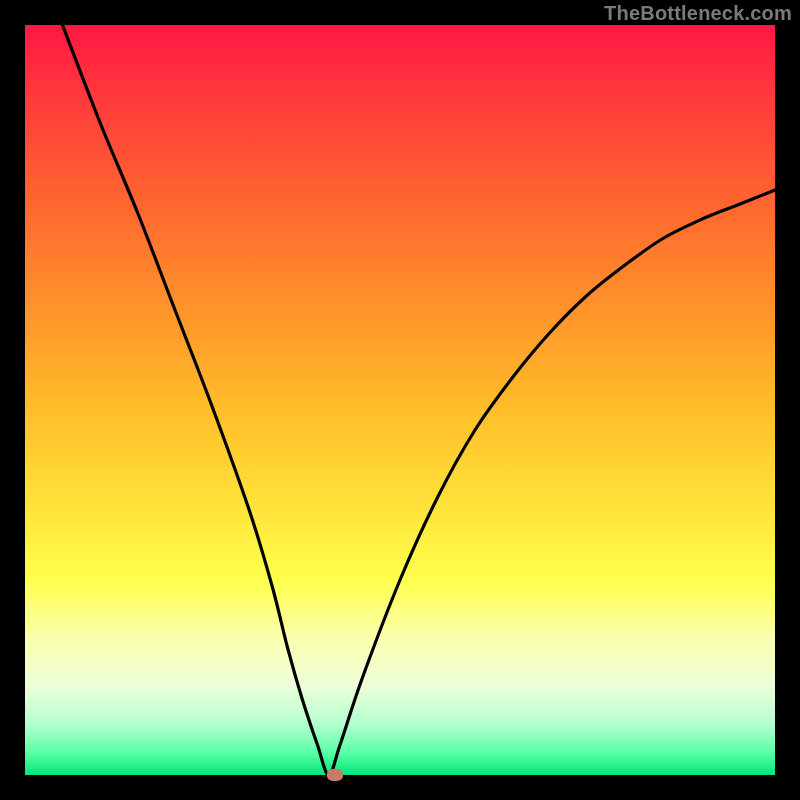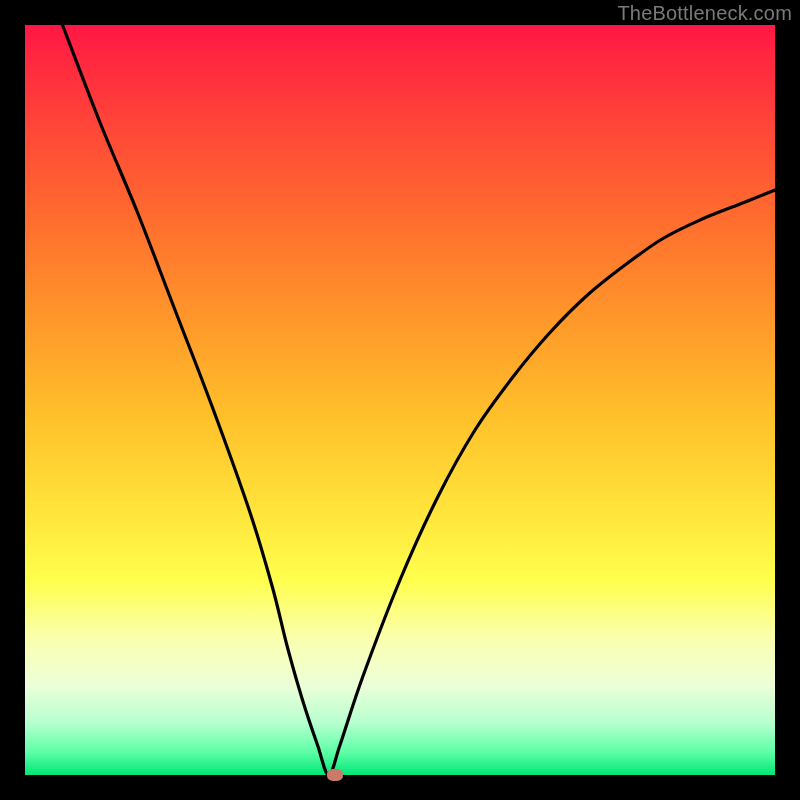--- a/index.html
+++ b/index.html
@@ -52,21 +52,21 @@
     border-radius: 6px / 5px;
     background: #c97a6a;
     transform: translate(-50%, -50%);
   }
   .watermark {
     position: absolute;
     top: 2px;
     right: 8px;
     color: #7a7a7a;
     font-size: 20px;
-    font-weight: 400;
+    font-weight: 700;
     letter-spacing: 0.2px;
     user-select: none;
   }
 </style>
 </head>
 <body>
 
 <div class="frame">
   <div class="watermark">TheBottleneck.com</div>
   <div class="plot">

